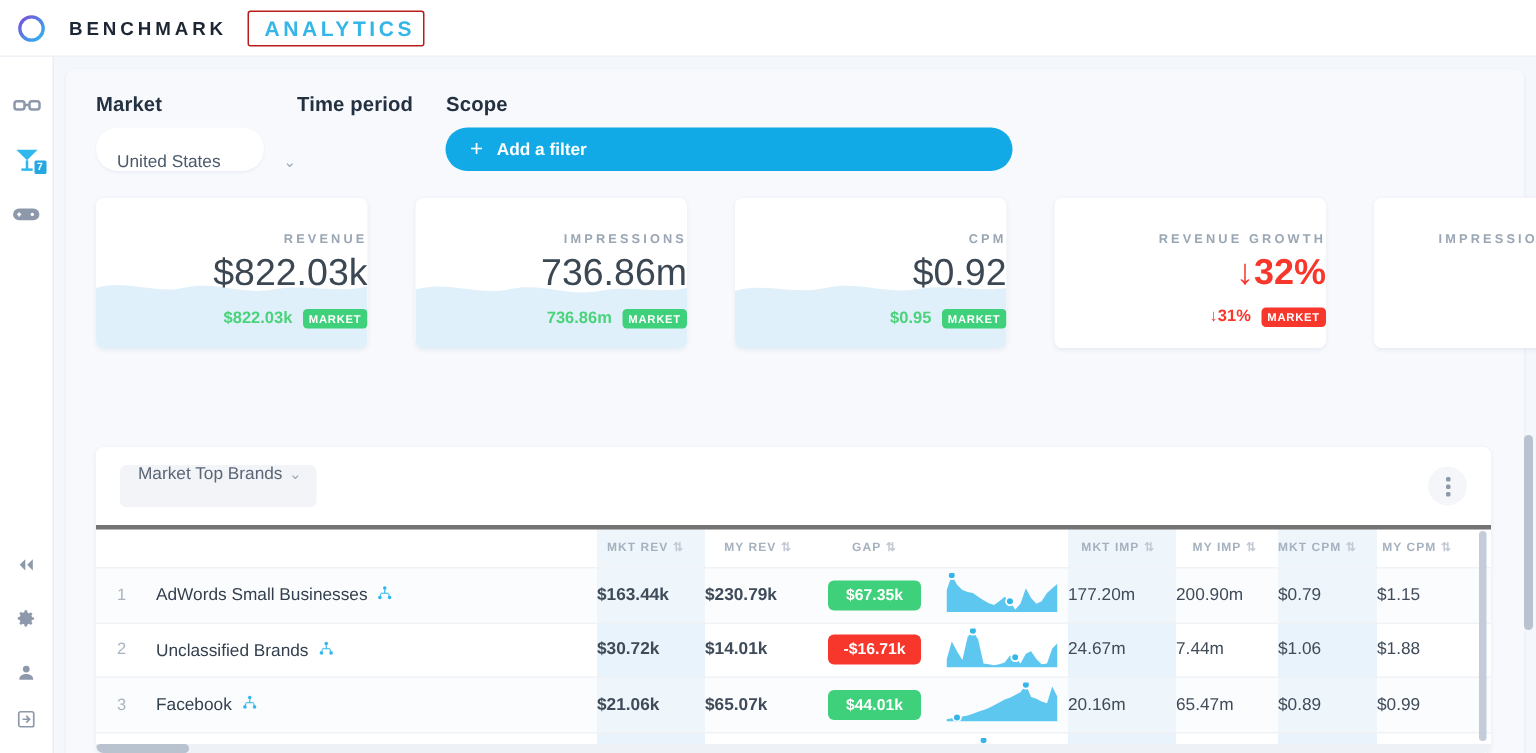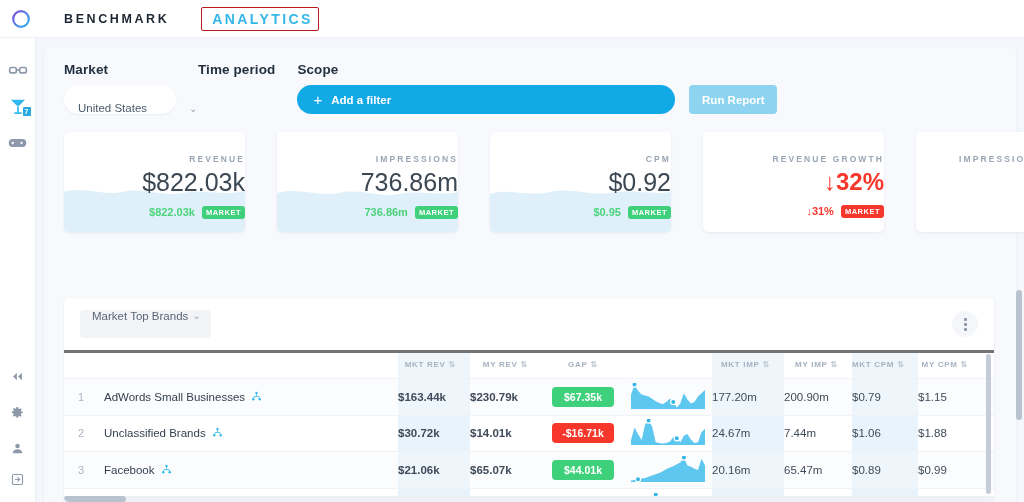--- a/index.html
+++ b/index.html
@@ -8,21 +8,21 @@
     overflow: hidden;
     font-family: "Liberation Sans", sans-serif;
     background: #ffffff;
   }
   #app { position: relative; width: 1024px; height: 502px; background: #f4f7fc; }
 
   
   .topbar {
     position: absolute; top: 0; left: 0; width: 1024px; height: 38px;
     background: #ffffff; display: flex; align-items: center;
-    border-bottom: 1px solid #eef1f6; z-index: 20; gap: 18px;
+    border-bottom: 1px solid #eef1f6; z-index: 20;
   }
   .logo-mark { margin-left: 10px; width: 22px; height: 22px; display:block; }
   .brand-name {
     margin-left: 14px; font-size: 12.5px; font-weight: 700;
     letter-spacing: 2.6px; color: #1d2733;
   }
   .brand-tag {
     margin-left: 14px; font-size: 14px; font-weight: 600; letter-spacing: 2.4px;
     color: #35b6e8; border: 1px solid #b91c1c; border-radius: 2px;
     padding: 4px 5px 4px 10px; line-height: 1;
@@ -281,21 +281,20 @@
           <div class="flabel">Time period</div>
         </div>
 
         <div class="fgroup" style="flex:1;margin-right:0;">
           <div class="flabel">Scope</div>
           <div class="scope-row">
             <button class="addfilter">
               <span class="plus">+</span>
               <span>Add a filter</span>
             </button>
-            <button class="runreport">Run Report</button>
           </div>
         </div>
       </div>
 
       <div class="kpis">
 
         <div class="kpi">
           <svg class="wave" viewBox="0 0 181 48" preserveAspectRatio="none">
             <path d="M0,8 C20,2 38,12 58,8 C80,3 96,13 118,9 C140,5 160,12 181,7 L181,48 L0,48 Z" fill="#dff0fa"></path>
           </svg>

